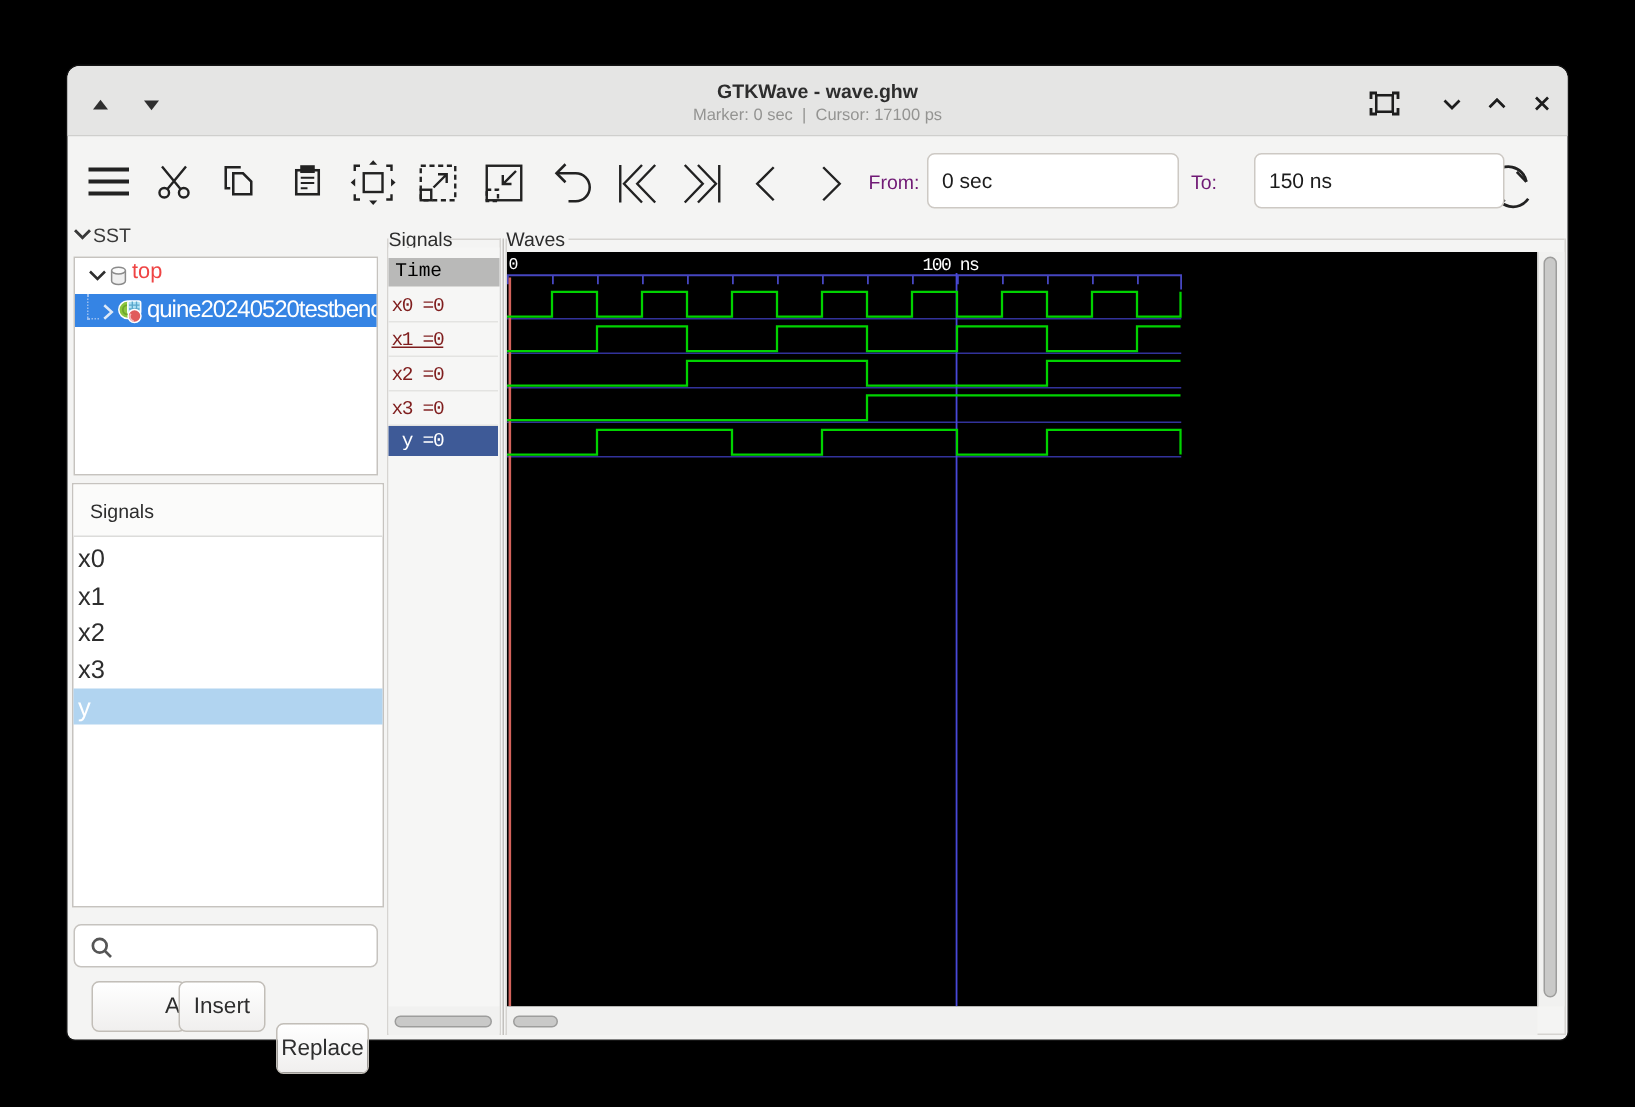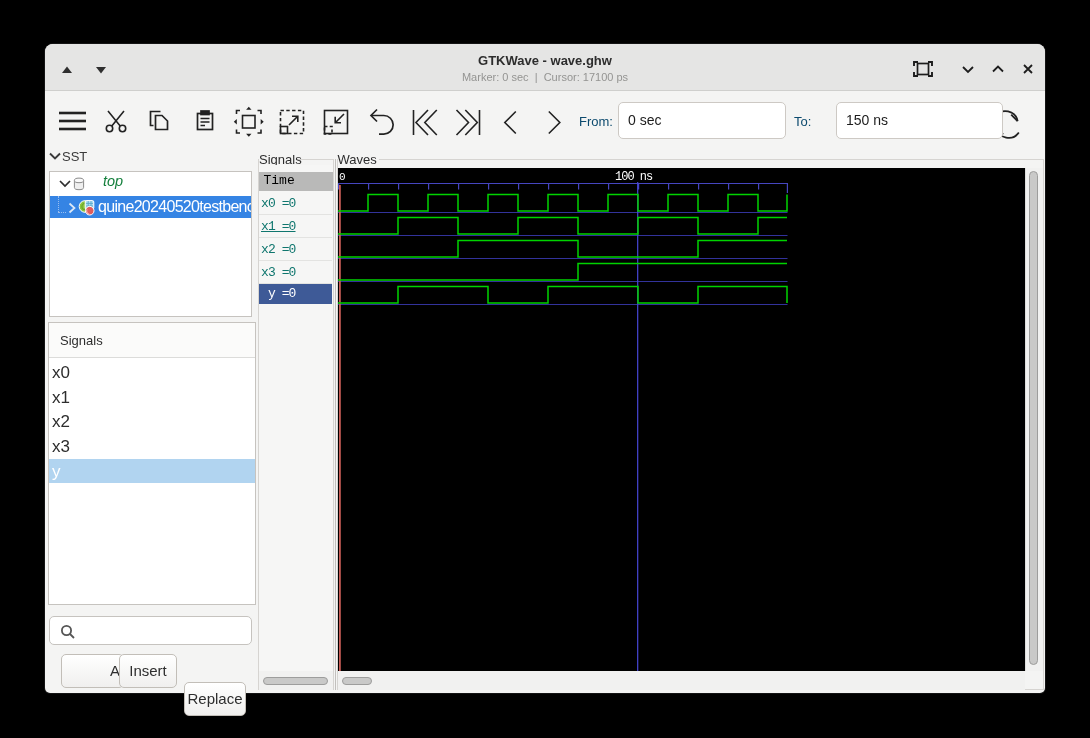--- a/index.html
+++ b/index.html
@@ -7,32 +7,32 @@
   .win{position:absolute;left:45px;top:44px;width:1000px;height:649px;background:#f4f4f3;
        border-radius:8px 8px 5px 5px;font-family:"Liberation Sans",sans-serif;
        box-shadow:0 0 0 1px rgba(255,255,255,0.08);}
   .abs{position:absolute;}
   .titlebar{left:0;top:0;width:1000px;height:47px;background:#e5e5e4;
             border-bottom:1px solid #cfcfcd;border-radius:8px 8px 0 0;}
   .title{left:0;top:9px;width:1000px;text-align:center;font-size:13px;font-weight:bold;color:#2d2d2d;}
   .subtitle{left:0;top:27px;width:1000px;text-align:center;font-size:11px;color:#949492;}
   .ibox{left:573px;top:58px;width:168px;height:37px;background:#fff;border:1px solid #cdc9c4;
         border-radius:5px;font-size:14px;color:#1c1c1c;line-height:35px;padding-left:9px;}
-  .lbl{font-size:13px;color:#0c4a6e;top:70px;}
+  .lbl{font-size:13px;color:#701a75;top:70px;}
   .treebox{left:4px;top:127px;width:203px;height:146px;background:#fff;border:1px solid #c6c3bf;}
   .sigpanel{left:3px;top:278px;width:208px;height:283px;background:#fff;border:1px solid #c6c3bf;}
   .sighdr{left:0;top:0;width:206px;height:35px;background:#fbfbfa;border-bottom:1px solid #dcdcda;
           font-size:13px;color:#2d2d2d;line-height:35px;padding-left:11px;}
   .srow{left:0;width:206px;height:25px;font-size:17px;color:#2d2d2d;line-height:25px;padding-left:3px;}
   .search{left:4px;top:572px;width:203px;height:29px;background:#fff;border:1px solid #c6c3bf;border-radius:5px;}
   .btn{top:610px;height:34px;background:linear-gradient(#ffffff,#f0efee);border:1px solid #c2beb8;
        border-radius:5px;font-size:15px;color:#2e2e2e;text-align:center;line-height:32px;}
   .mono{font-family:"Liberation Mono",monospace;}
   .namerow{left:213px;width:73px;height:23.2px;font-size:13px;letter-spacing:-0.9px;
-           color:#0f766e;line-height:23px;padding-left:2.5px;}
+           color:#7f1d1d;line-height:23px;padding-left:2.5px;}
   .thumb{background:#c9c9c8;border:1px solid #9d9d9c;border-radius:4.5px;}
   svg{display:block;}
 </style>
 </head>
 <body>
 <div class="win">
   <div class="abs titlebar"></div>
   <div class="abs title">GTKWave - wave.ghw</div>
   <div class="abs subtitle">Marker: 0 sec&nbsp; | &nbsp;Cursor: 17100 ps</div>
 
@@ -145,21 +145,21 @@
 
   <div class="abs treebox">
     <div class="abs" style="left:0;top:0;width:201px;height:24px;background:#fff;overflow:hidden;">
       <svg class="abs" style="left:8px;top:7px" width="14" height="10" viewBox="0 0 14 10">
         <path d="M2 2 L7 7 L12 2" stroke="#2e2e2e" stroke-width="1.7" fill="none"></path>
       </svg>
       <svg class="abs" style="left:23px;top:5px" width="12" height="14" viewBox="0 0 12 14">
         <path d="M1.4 3.4 L1.4 10.4 A4.6 2.3 0 0 0 10.6 10.4 L10.6 3.4" fill="#efefef" stroke="#8a8a8a" stroke-width="1"></path>
         <ellipse cx="6" cy="3.4" rx="4.6" ry="2.3" fill="#fafafa" stroke="#8a8a8a" stroke-width="1"></ellipse>
       </svg>
-      <div class="abs" style="left:53px;top:1px;font-size:14.5px;color:#15803d;font-style:italic;">top</div>
+      <div class="abs" style="left:38px;top:1px;font-size:14.5px;color:#ef4444;">top</div>
     </div>
     <div class="abs" style="left:0;top:24px;width:201px;height:22px;background:#3584e4;overflow:hidden;">
       <div class="abs" style="left:8px;top:0px;height:16px;border-left:1px dotted #9abef0;"></div>
       <div class="abs" style="left:8px;top:16px;width:8px;border-top:1px dotted #9abef0;"></div>
       <svg class="abs" style="left:17px;top:6px" width="10" height="12" viewBox="0 0 10 12">
         <path d="M2.5 1.5 L7.5 6 L2.5 10.5" stroke="#dde9f7" stroke-width="1.7" fill="none"></path>
       </svg>
       <svg class="abs" style="left:28px;top:3px" width="17" height="17" viewBox="0 0 17 17">
         <circle cx="7" cy="7.5" r="5.8" fill="#8cc63e" stroke="#fff" stroke-width="1"></circle>
         <circle cx="7" cy="7.5" r="3.1" fill="none" stroke="#6ea52c" stroke-width="1.2"></circle>

